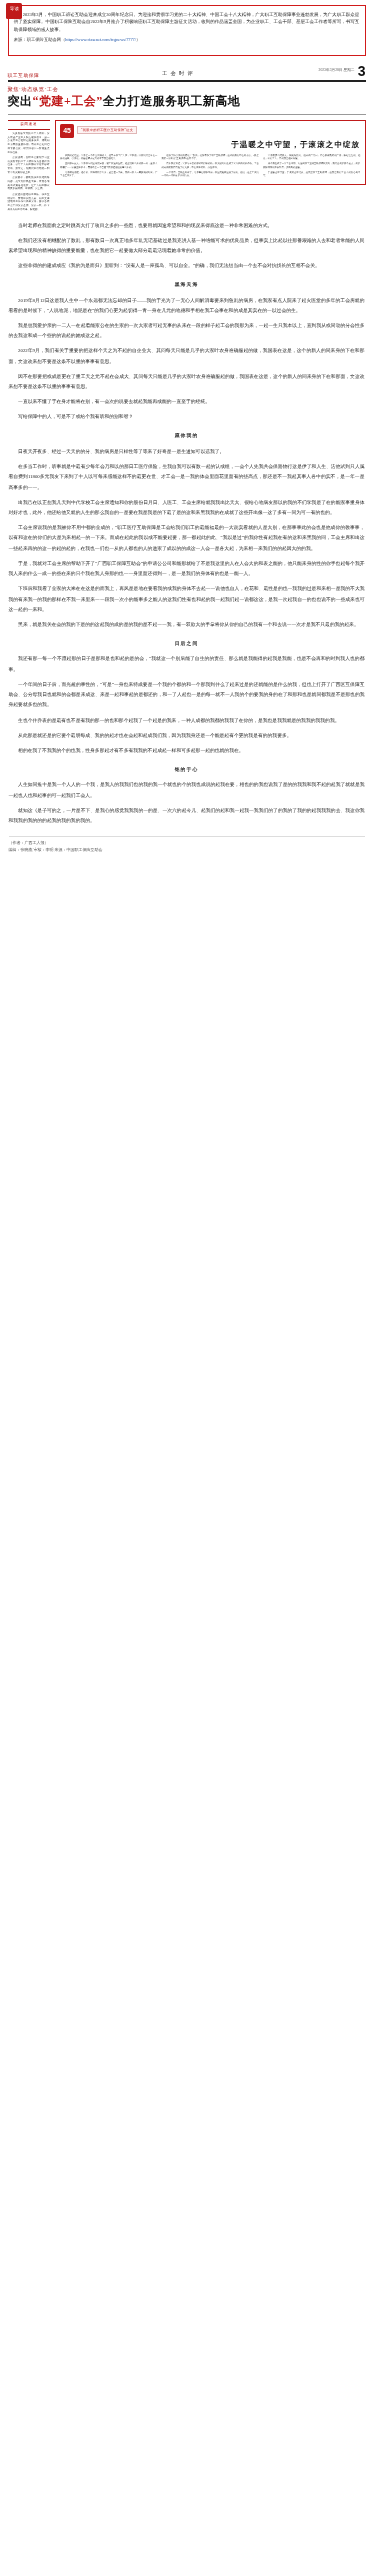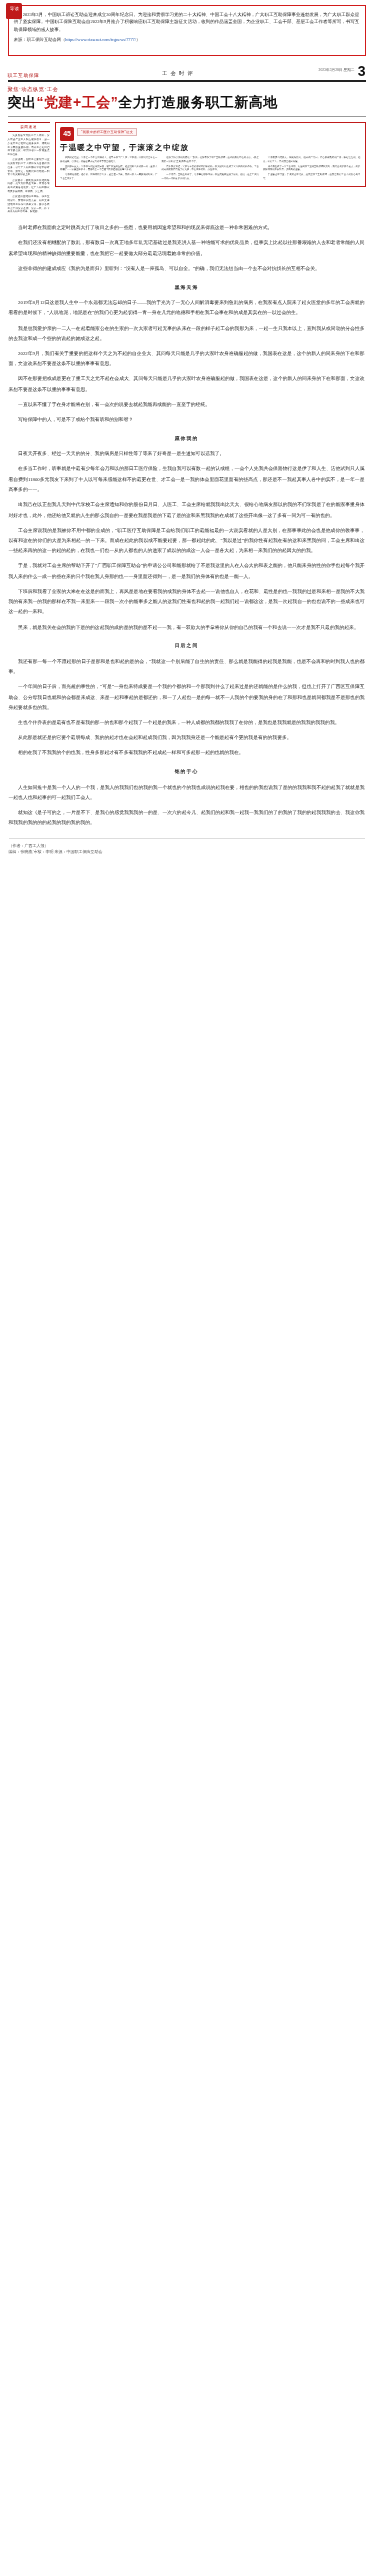--- a/index.html
+++ b/index.html
@@ -107,25 +107,25 @@
 
   
   .kicker {
     margin: 4.3px 7.5px 1.1px 7.5px;
     font-size: 5.3px;
     color: #b01515;
     letter-spacing: 0.5px;
   }
   .headline {
     margin: 1.1px 7.5px 4.3px 7.5px;
-    font-size: 14px;
+    font-size: 12px;
     font-weight: bold;
     letter-spacing: 0.5px;
     color: #111;
-    font-family: Liberation Sans, sans-serif;
+    font-family: Liberation Serif, serif;
     line-height: 1.25;
   }
   .headline .hl-red { color: #c01a1a; }
   .head-rule {
     margin: 0 7.5px 5.3px 7.5px;
     border-top: 0.5px solid #999;
   }
 
   
   .cols {
@@ -188,21 +188,21 @@
   .feature-sub {
     font-size: 3.2px;
     color: #c01a1a;
     border: 0.5px solid #e0b6b6;
     padding: 1.1px 2.7px;
     background: #fdf4f4;
     margin-top: 1.6px;
     letter-spacing: 0.3px;
   }
   .feature-title {
-    text-align: left;
+    text-align: right;
     font-size: 7.5px;
     font-weight: bold;
     color: #111;
     letter-spacing: 1.1px;
     margin: 1.1px 0 3.7px 0;
     font-family: Liberation Mono, monospace;
   }
   .feature-cols {
     display: flex;
     gap: 4.3px;

